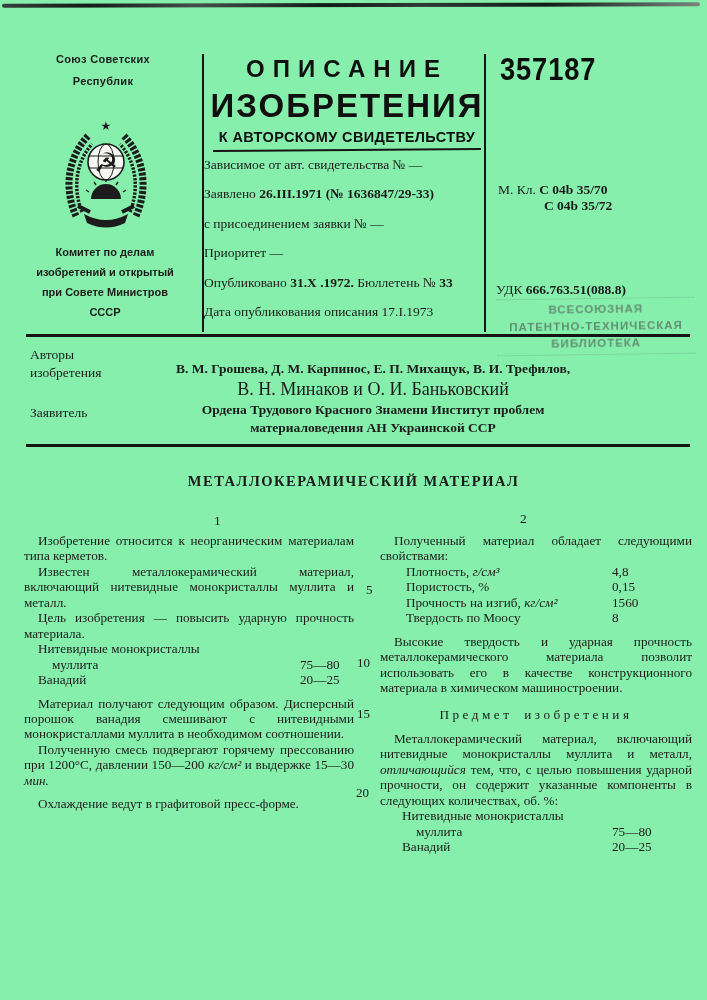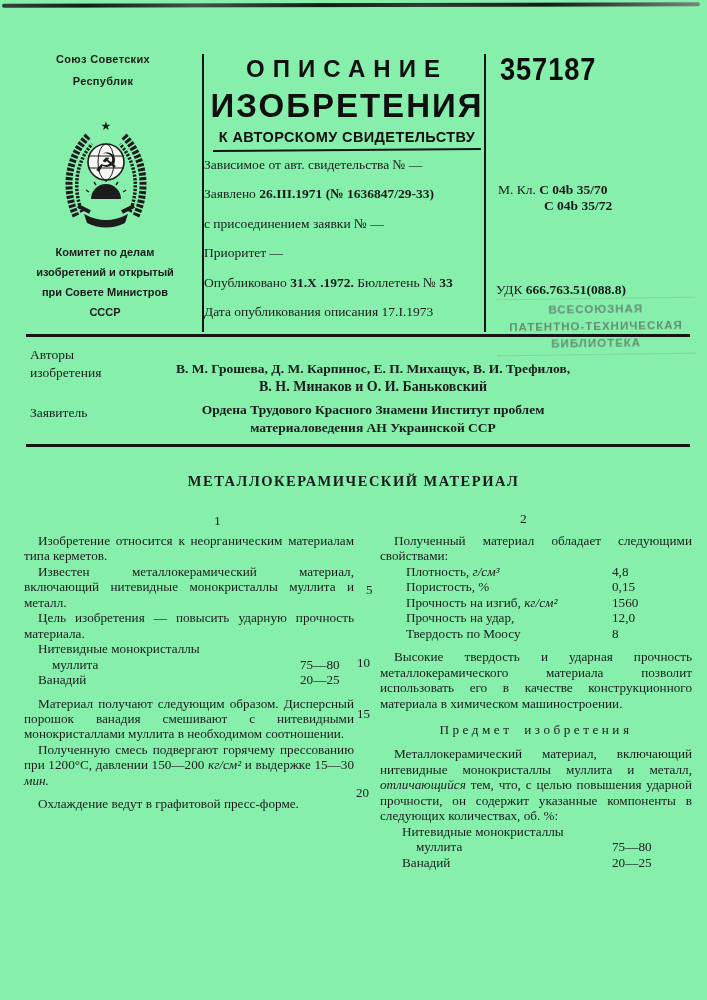--- a/index.html
+++ b/index.html
@@ -46,21 +46,21 @@
     letter-spacing:1px; color:rgba(72,72,72,.58); filter:blur(.7px); transform:rotate(-.8deg);
     border-top:1px dotted rgba(90,90,90,.35); border-bottom:1px dotted rgba(90,90,90,.35); padding:2px 0;}
   
   .hrule{position:absolute; left:26px; width:664px; background:#141414;}
   .hrule.h1{top:334px; height:3px;}
   .hrule.h2{top:444px; height:2.5px;}
   
   .authors-label-1{position:absolute; left:30px; top:347px; font-size:13.5px;}
   .authors-label-2{position:absolute; left:30px; top:365px; font-size:13.5px;}
   .names-1{position:absolute; left:150px; top:361px; width:446px; text-align:center; font-weight:bold; font-size:13.5px;}
-  .names-2{position:absolute; left:150px; top:379px; width:446px; text-align:center; font-weight:bold; font-size:14px;}
+  .names-2{position:absolute; left:150px; top:379px; width:446px; text-align:center; font-weight:normal; font-size:18px;}
   .applicant-label{position:absolute; left:30px; top:405px; font-size:13.5px;}
   .applicant-1{position:absolute; left:150px; top:402px; width:446px; text-align:center; font-weight:bold; font-size:13.5px;}
   .applicant-2{position:absolute; left:150px; top:420px; width:446px; text-align:center; font-weight:bold; font-size:13.5px;}
   
   .inv-title{position:absolute; left:0; top:473px; width:707px; text-align:center;
     font-weight:bold; font-size:14.5px; letter-spacing:1.5px;}
   .colnum{position:absolute; font-size:13.5px;}
   .colnum.c1{left:214px; top:513px;} .colnum.c2{left:520px; top:511px;}
   .lnum{position:absolute; font-size:13px;}
   
@@ -206,24 +206,20 @@
     </div>
     <div class="prop-row">
       <span class="lbl"><span>Пористость, %</span><i></i></span>
       <span class="val">0,15</span>
     </div>
     <div class="prop-row">
       <span class="lbl"><span>Прочность на изгиб, </span><i>кг/см²</i></span>
       <span class="val">1560</span>
     </div>
     <div class="prop-row">
-      <span class="lbl"><span>Прочность на удар,</span><i></i></span>
-      <span class="val">12,0</span>
-    </div>
-    <div class="prop-row">
       <span class="lbl"><span>Твердость по Моосу</span><i></i></span>
       <span class="val">8</span>
     </div>
     <div class="gap-s"></div>
     <p>Высокие твердость и ударная прочность металлокерамического материала позволит использовать его в качестве конструкционного материала в химическом машиностроении.</p>
     <div class="claim-heading">Предмет изобретения</div>
     <p><span>Металлокерамический материал, включающий нитевидные монокристаллы муллита и металл, </span><i>отличающийся</i><span> тем, что, с целью повышения ударной прочности, он содержит указанные компоненты в следующих количествах, об. %:</span></p>
     <div class="comp-header">Нитевидные монокристаллы</div>
     <div class="comp-row r1">
       <span class="lbl">муллита</span>

